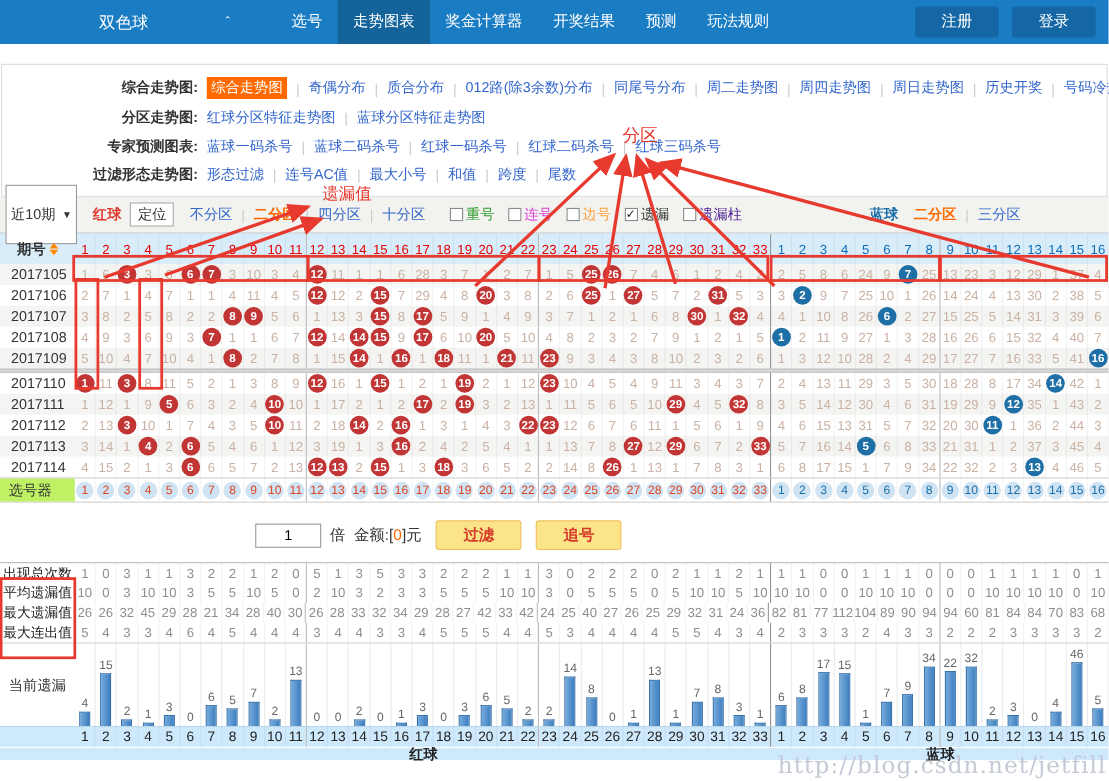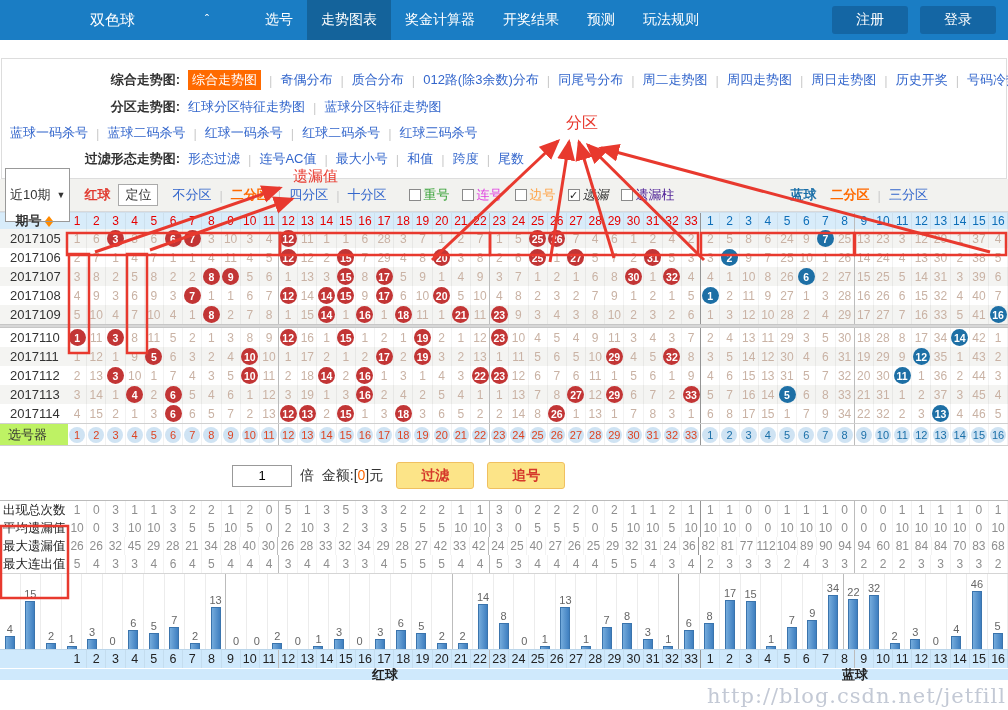--- a/index.html
+++ b/index.html
@@ -38,21 +38,21 @@
   .cb .bx{width:12px;height:12px;border:1px solid #8a8a8a;background:#fff;font-size:11px;line-height:10px;text-align:center;color:#222}
   .bluegrp{margin-left:auto;margin-right:80px;display:flex;align-items:center}
   .bluegrp .blbl{color:#1a6fa8;font-weight:bold;margin-right:14px}
   
   .trow{display:flex;width:100%}
   .lbl{width:68px;flex:none;display:flex;align-items:center}
   .cells{flex:1;display:flex}
   .c{flex:1;display:flex;align-items:center;justify-content:center;border-right:1px solid rgba(0,0,0,.05);overflow:visible;position:relative}
   .zr{border-right:1px solid #bcbcbc !important}
   .zb{border-right:1px solid #949494 !important}
-  .thead{height:17px;background:#d8ecfa;border-top:1px solid #cfe0ee}
+  .thead{height:28px;background:#d8ecfa;border-top:1px solid #cfe0ee}
   .thead .lbl{justify-content:center;font-size:13px;font-weight:bold;color:#333;gap:3px}
   .thead .c{font-size:12px}
   .rnum{color:#e60000}.bnum{color:#0d6eb8}
   .sort{display:flex;flex-direction:column;gap:1px}
   .sort i{display:block;width:0;height:0;border-left:4px solid transparent;border-right:4px solid transparent}
   .sort .up{border-bottom:5px solid #ff8a00}
   .sort .dn{border-top:5px solid #ff8a00}
   .drow{height:19px;font-size:12px}
   .drow .lbl{padding-left:10px;color:#333;font-size:13px}
   .drow.alt{background:#f4f4f2}
@@ -140,20 +140,21 @@
       </div>
       <div class="lrow">
         <span class="llabel">分区走势图:</span>
         <div class="litems">
           <span class="lnk">红球分区特征走势图</span>
           <span class="sep">|</span>
           <span class="lnk">蓝球分区特征走势图</span>
         </div>
       </div>
       <div class="lrow">
+        <span class="llabel">专家预测图表:</span>
         <div class="litems">
           <span class="lnk">蓝球一码杀号</span>
           <span class="sep">|</span>
           <span class="lnk">蓝球二码杀号</span>
           <span class="sep">|</span>
           <span class="lnk">红球一码杀号</span>
           <span class="sep">|</span>
           <span class="lnk">红球二码杀号</span>
           <span class="sep">|</span>
           <span class="lnk">红球三码杀号</span>
@@ -202,21 +203,21 @@
         <span class="cb">
           <span class="bx"></span>
           <span style="color: rgb(224, 64, 224);">连号</span>
         </span>
         <span class="cb">
           <span class="bx"></span>
           <span style="color: rgb(255, 160, 64);">边号</span>
         </span>
         <span class="cb">
           <span class="bx">✓</span>
-          <span style="color: rgb(51, 51, 51); font-style: italic;">遗漏</span>
+          <span style="color: rgb(51, 51, 51);">遗漏</span>
         </span>
         <span class="cb">
           <span class="bx"></span>
           <span style="color: #4c1d95;">遗漏柱</span>
         </span>
       </div>
     <div class="bluegrp">
       <span class="blbl">蓝球</span>
       <span id="blue-zones" style="display:flex;align-items:center">
           <span class="zl on">二分区</span>
@@ -2185,20 +2186,21 @@
           <span class="c">3</span>
           <span class="c">3</span>
           <span class="c">3</span>
           <span class="c">3</span>
           <span class="c">2</span>
         </div>
       </div>
     </div>
 
   <div class="chart" id="chart">
+      <div class="lbl">当前遗漏</div>
       <div class="cells">
         <span class="c">
           <span class="bval" style="bottom: 14px;">4</span>
           <span class="bar" style="height: 13px;"></span>
         </span>
         <span class="c">
           <span class="bval" style="bottom: 49px;">15</span>
           <span class="bar" style="height: 48px;"></span>
         </span>
         <span class="c">

